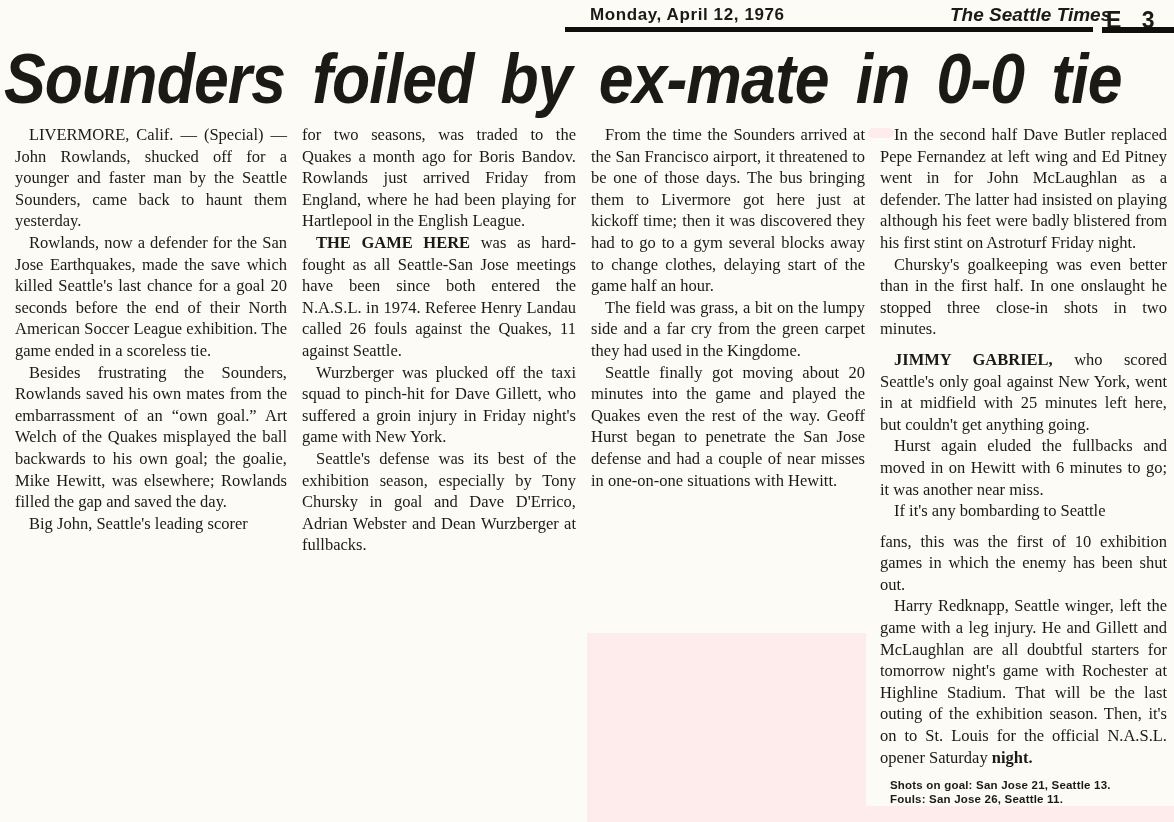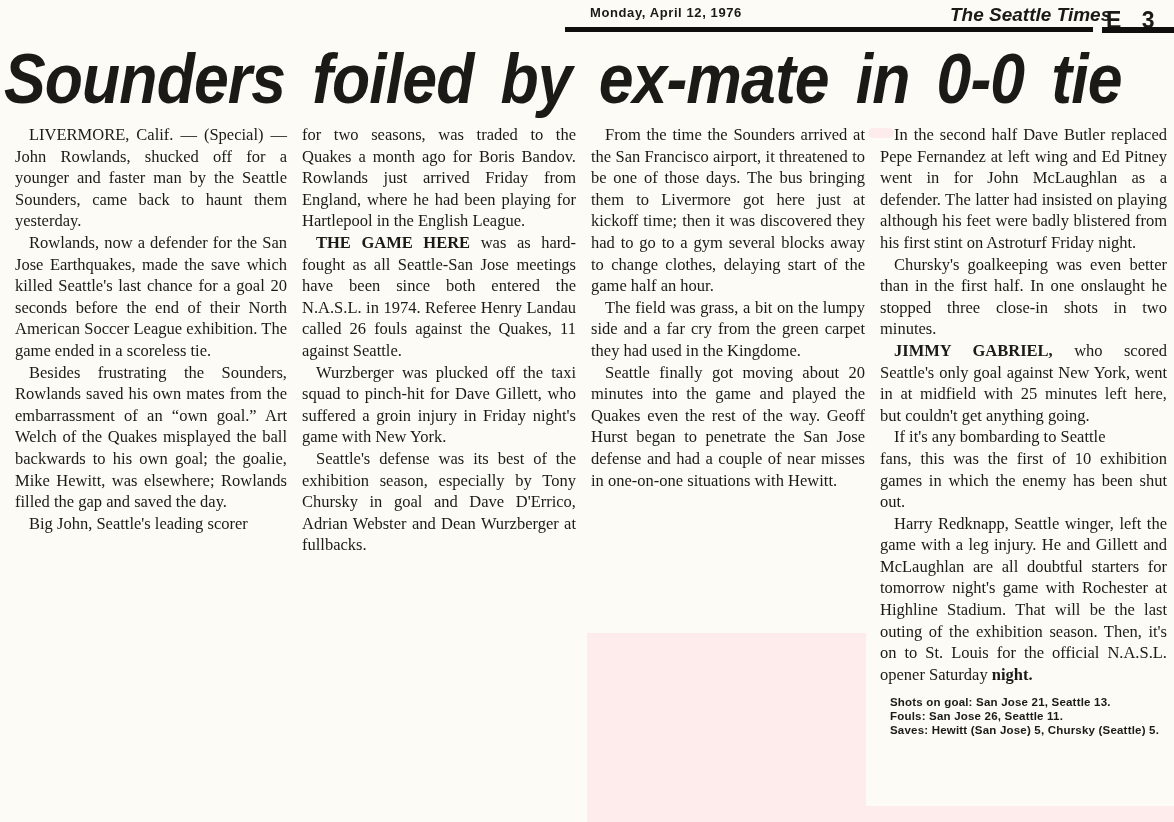--- a/index.html
+++ b/index.html
@@ -5,21 +5,21 @@
   html,body { margin:0; padding:0; background:#e8e6e0; }
   .page {
     position:relative; width:1174px; height:822px;
     background:#fcfbf6; color:#1c1a16; overflow:hidden;
     font-family:"Liberation Serif", serif;
   }
   
   .masthead-date {
     position:absolute; left:590px; top:5px;
     font-family:"Liberation Sans", sans-serif; font-weight:bold;
-    font-size:13px; letter-spacing:0.6px; white-space:nowrap;
+    font-size:17px; letter-spacing:0.6px; white-space:nowrap;
   }
   .masthead-paper {
     position:absolute; left:950px; top:4px;
     font-family:"Liberation Sans", sans-serif; font-weight:bold; font-style:italic;
     font-size:19px; white-space:nowrap;
   }
   .masthead-pageno {
     position:absolute; left:1106px; top:7px;
     font-family:"Liberation Sans", sans-serif; font-weight:bold;
     font-size:23px; letter-spacing:7px; white-space:nowrap;
@@ -38,21 +38,21 @@
     position:absolute; left:8px; top:124px; width:1160px;
     display:flex; gap:15px; align-items:flex-start;
   }
   .col { font-size:16.5px; line-height:21.6px; text-align:justify; }
   .col-1 { width:272px;margin-left:7px; }
   .col-2 { width:274px; }
   .col-3 { width:274px; }
   .col-4 { width:287px; }
   .para { margin:0; text-indent:14px; }
   .para.noindent { text-indent:0; }
-  .para.gap { margin-top:0; }
+  .para.gap { margin-top:9px; }
   .lead { font-weight:bold; }
   
   .boxscore {
     margin-top:10px; padding-left:2px;
     font-family:"Liberation Sans", sans-serif; font-weight:bold;
     font-size:11.5px; line-height:14px; letter-spacing:0.2px; text-align:left;
   }
   .bs-line { text-indent:8px; }
   
   .pink-a { position:absolute; left:587px; top:633px; width:279px; height:189px; background:#fdeceb; }
@@ -94,20 +94,21 @@
           <p class="para">From the time the Sounders arrived at the San Francisco airport, it threatened to be one of those days. The bus bringing them to Livermore got here just at kickoff time; then it was discovered they had to go to a gym several blocks away to change clothes, delaying start of the game half an hour.</p>
           <p class="para">The field was grass, a bit on the lumpy side and a far cry from the green carpet they had used in the Kingdome.</p>
           <p class="para">Seattle finally got moving about 20 minutes into the game and played the Quakes even the rest of the way. Geoff Hurst began to penetrate the San Jose defense and had a couple of near misses in one-on-one situations with Hewitt.</p>
         </div>
       </div>
     <div class="col col-4">
       <div>
           <p class="para">In the second half Dave Butler replaced Pepe Fernandez at left wing and Ed Pitney went in for John McLaughlan as a defender. The latter had insisted on playing although his feet were badly blistered from his first stint on Astroturf Friday night.</p>
           <p class="para">Chursky's goalkeeping was even better than in the first half. In one onslaught he stopped three close-in shots in two minutes.</p>
           <p class="para gap"><b class="lead">JIMMY GABRIEL, </b>who scored Seattle's only goal against New York, went in at midfield with 25 minutes left here, but couldn't get anything going.</p>
+          <p class="para">Hurst again eluded the fullbacks and moved in on Hewitt with 6 minutes to go; it was another near miss.</p>
           <p class="para">If it's any bombarding to Seattle</p>
           <p class="para noindent gap">fans, this was the first of 10 exhibition games in which the enemy has been shut out.</p>
           <p class="para">Harry Redknapp, Seattle winger, left the game with a leg injury. He and Gillett and McLaughlan are all doubtful starters for tomorrow night's game with Rochester at Highline Stadium. That will be the last outing of the exhibition season. Then, it's on to St. Louis for the official N.A.S.L. opener Saturday <b>night.</b></p>
         </div>
       <div class="boxscore">
           <div class="bs-line"><b>Shots on goal: </b>San Jose 21, Seattle 13.</div>
           <div class="bs-line"><b>Fouls: </b>San Jose 26, Seattle 11.</div>
           <div class="bs-line"><b>Saves: </b>Hewitt (San Jose) 5, Chursky (Seattle) 5.</div>
         </div>
     </div>

